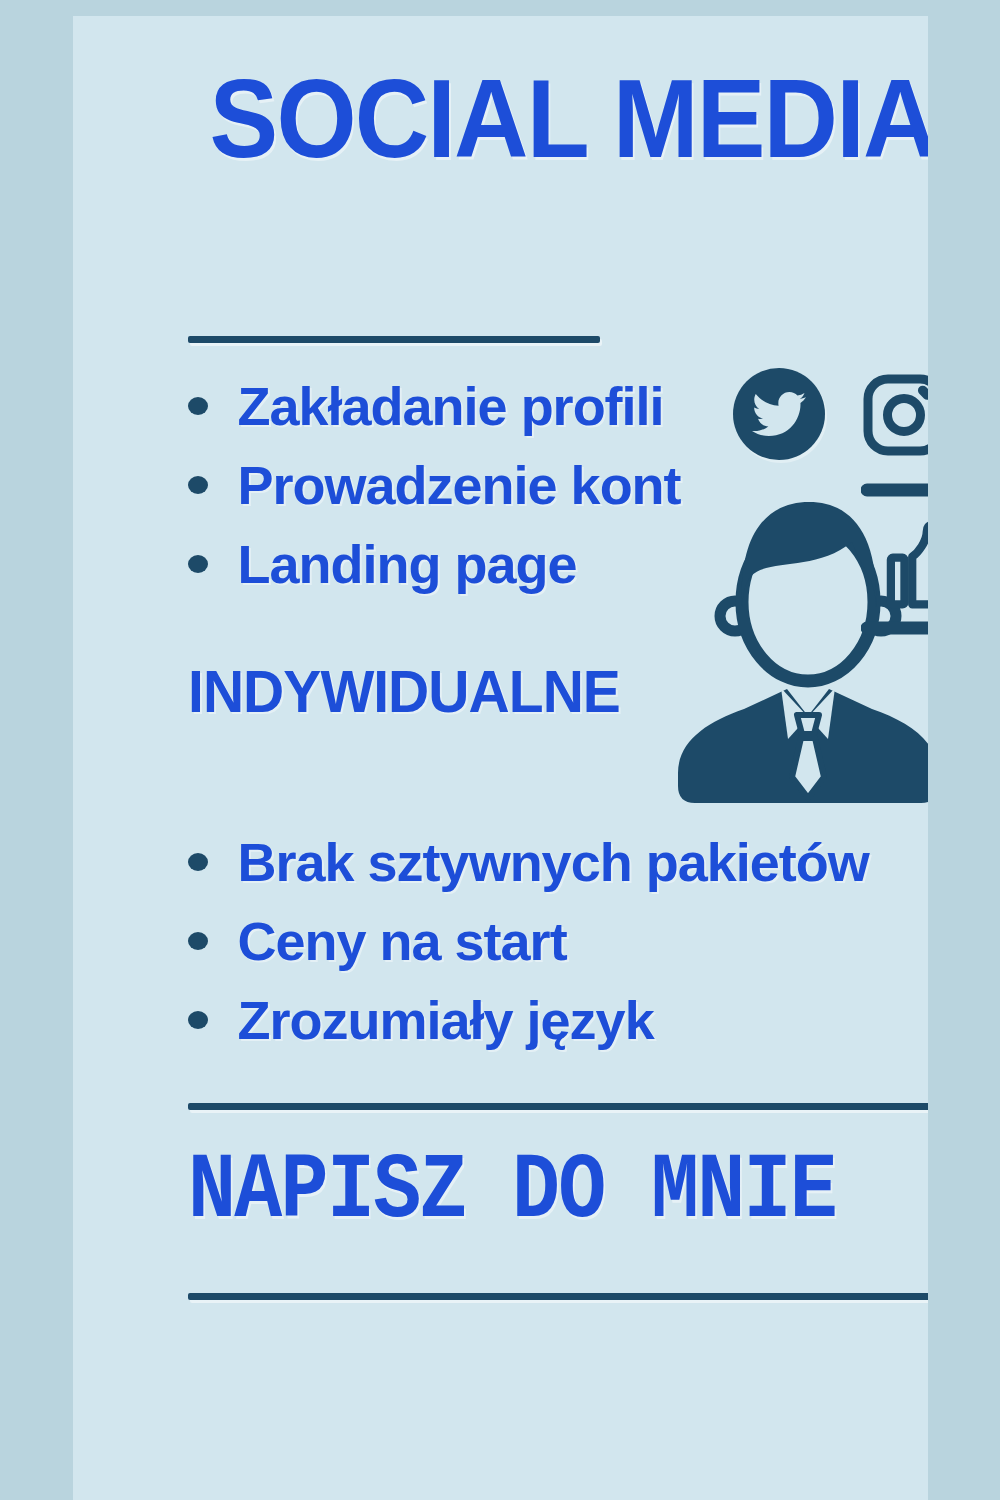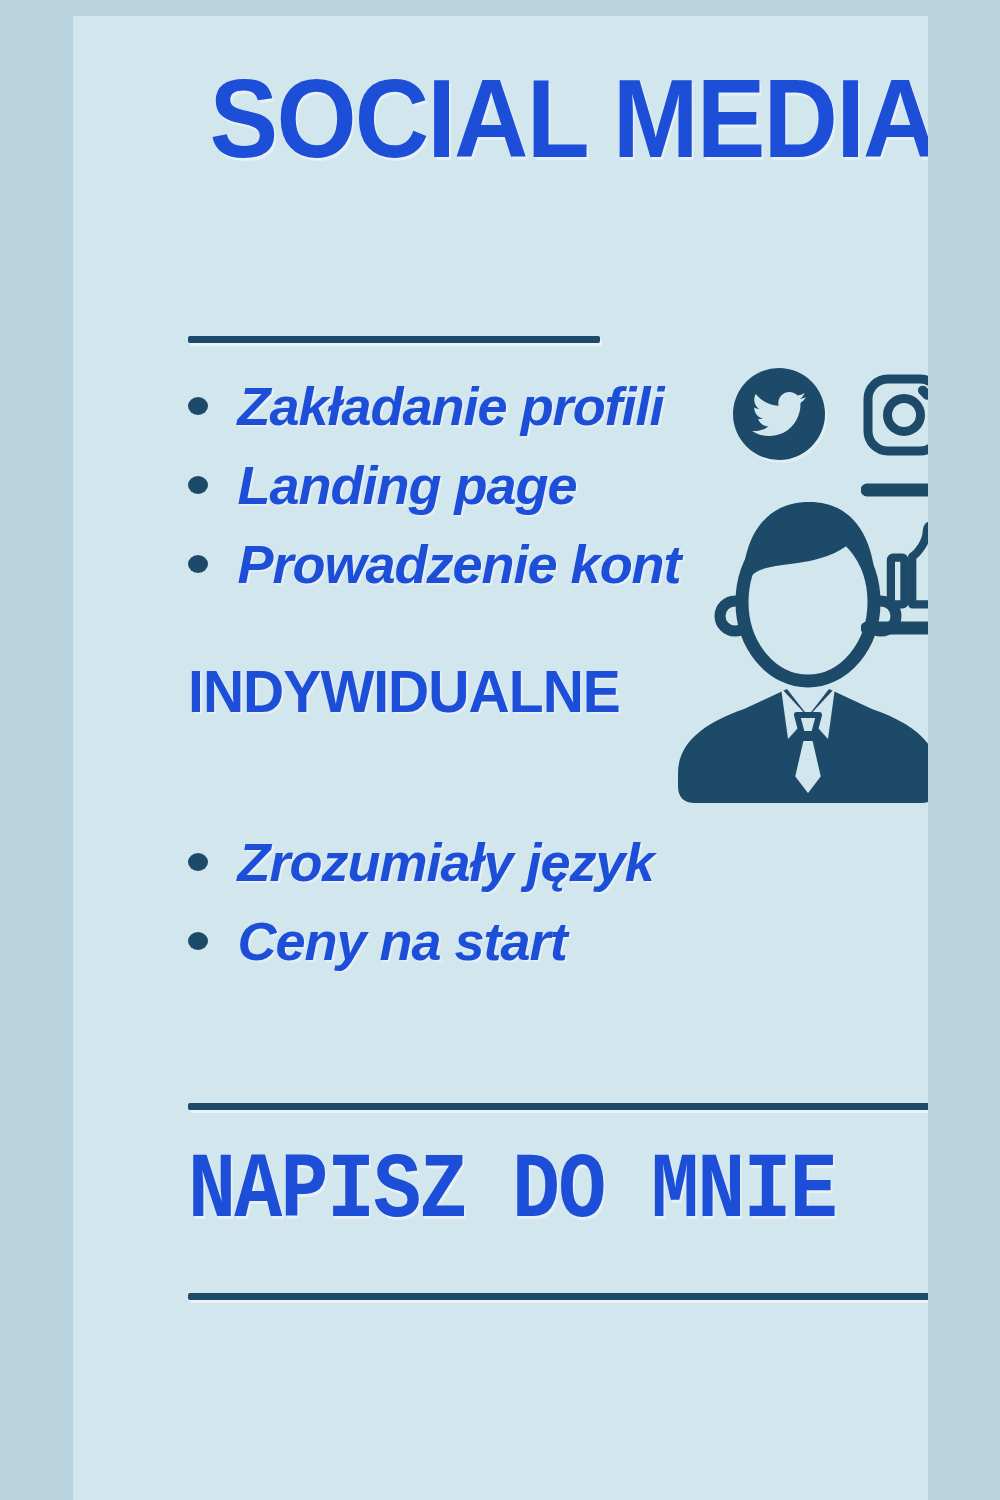--- a/index.html
+++ b/index.html
@@ -28,21 +28,21 @@
   .title .squeeze{display:inline-block;transform:scaleX(.92);transform-origin:center;white-space:nowrap;}
   
   .rule{
     position:absolute;height:7px;background:#1d4a68;border-radius:2px;
     box-shadow:2px 3px 0 rgba(255,255,255,.5);
   }
   .rule-title{left:115px;top:320px;width:412px;}
   .rule-mid{left:115px;top:1087px;width:776px;}
   .rule-bottom{left:115px;top:1277px;width:776px;}
   
-  .list{position:absolute;left:115px;font-style:italic;}
+  .list{position:absolute;left:115px;}
   .list-services{top:350px;}
   .list-approach{top:806px;}
   .item{
     display:flex;align-items:center;height:79px;
     font-size:54px;font-weight:700;letter-spacing:-1px;
     white-space:nowrap;
     text-shadow:2px 2px 0 rgba(255,255,255,.4);
   }
   .dot{
     width:20px;height:18px;border-radius:50%;
@@ -88,25 +88,25 @@
 
   <div class="rule rule-title"></div>
 
   <div class="list list-services">
     <div class="item">
       <span class="dot"></span>
       <span>Zakładanie profili</span>
     </div>
     <div class="item">
       <span class="dot"></span>
-      <span>Landing page</span>
+      <span>Prowadzenie kont</span>
     </div>
     <div class="item">
       <span class="dot"></span>
-      <span>Prowadzenie kont</span>
+      <span>Landing page</span>
     </div>
   </div>
 
   <div class="tw-badge">
     <svg width="54" height="54" viewBox="0 0 512 512" aria-hidden="true">
       <path fill="#d2e6ee" d="M512 97.248c-19.04 8.352-39.328 13.888-60.48 16.576 21.76-12.992 38.368-33.408 46.176-58.016-20.288 12.096-42.688 20.64-66.56 25.408C411.872 60.704 384.416 48 354.464 48c-58.112 0-104.896 47.168-104.896 104.992 0 8.32.704 16.32 2.432 23.936-87.264-4.256-164.48-46.08-216.352-109.792-9.056 15.712-14.368 33.696-14.368 53.056 0 36.352 18.72 68.576 46.624 87.232-16.864-.32-33.408-5.216-47.424-12.928v1.152c0 51.008 36.384 93.376 84.096 103.136-8.544 2.336-17.856 3.456-27.52 3.456-6.72 0-13.504-.384-19.872-1.792 13.6 41.568 52.192 72.128 98.08 73.12-35.712 27.936-81.056 44.768-130.144 44.768-8.608 0-16.864-.384-25.12-1.44C46.496 446.88 101.6 464 161.024 464c193.152 0 298.752-160 298.752-298.688 0-4.64-.16-9.12-.384-13.568 20.832-14.784 38.336-33.248 52.608-54.496z"></path>
     </svg>
   </div>
 
   <div class="ig-badge">
@@ -164,25 +164,29 @@
     </svg>
   </div>
 
   <h2 class="approach-heading" style="margin:0;">
     <span style="display:block;"><span class="squeeze">INDYWIDUALNE</span></span>
   </h2>
 
   <div class="list list-approach">
     <div class="item">
       <span class="dot"></span>
-      <span>Zrozumiały język</span>
+      <span>Brak sztywnych pakietów</span>
     </div>
     <div class="item">
       <span class="dot"></span>
       <span>Ceny na start</span>
+    </div>
+    <div class="item">
+      <span class="dot"></span>
+      <span>Zrozumiały język</span>
     </div>
   </div>
 
   <div class="rule rule-mid"></div>
 
   <h2 class="cta" style="margin:0;">
     <span class="squeeze">NAPISZ DO MNIE</span>
   </h2>
 
   <div class="rule rule-bottom"></div>

